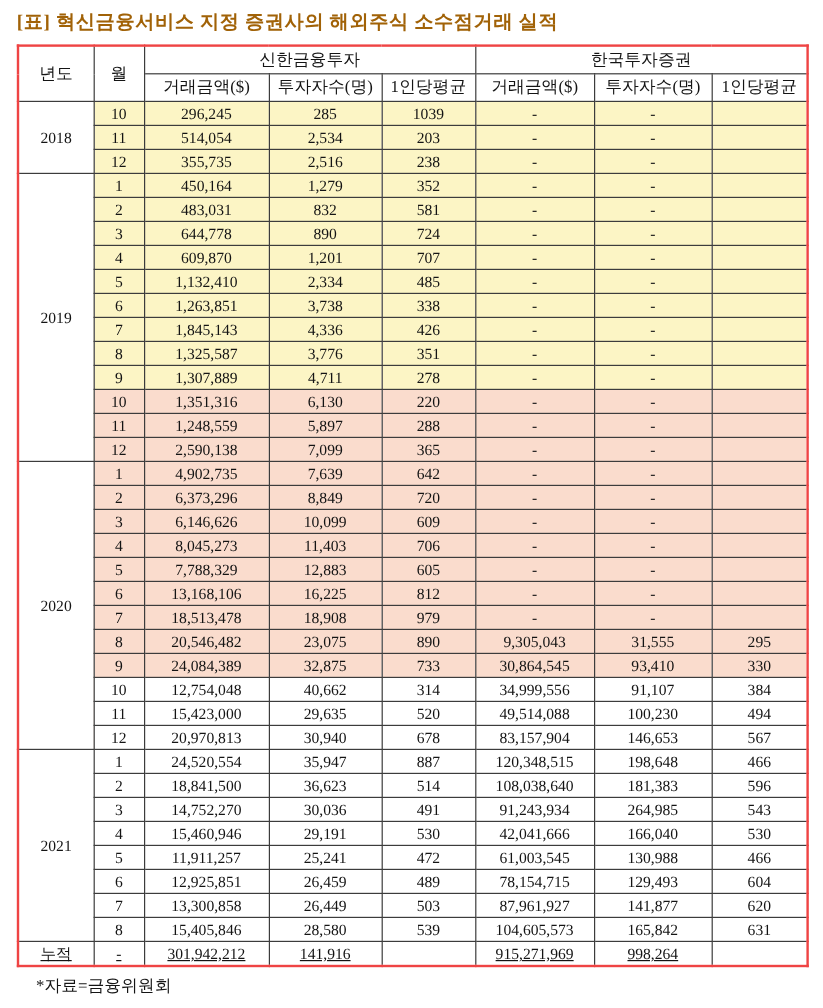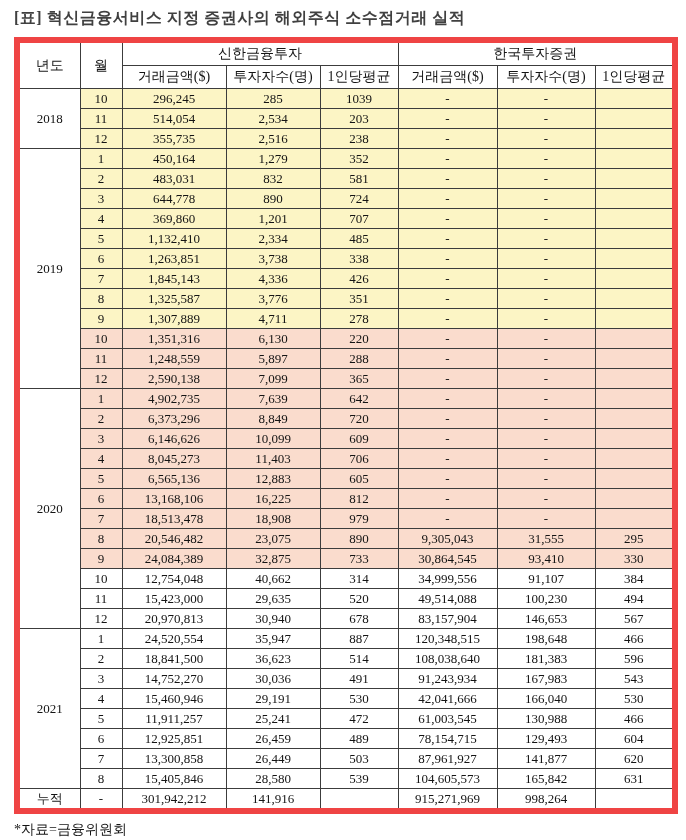--- a/index.html
+++ b/index.html
@@ -4,36 +4,36 @@
 <style>
   html,body{margin:0;padding:0;}
   body{
     width:686px;height:840px;background:#ffffff;
     font-family:"Liberation Serif","DejaVu Serif",serif;
     color:#141414;overflow:hidden;
   }
   .page{padding:6px 0 0 14px;}
   .title{
     font-size:16px;font-weight:700;letter-spacing:0.5px;
-    margin:2px 0 8px 0;color:#404040;
+    margin:2px 0 8px 0;color:#a16207;
   }
   table.report{
     border-collapse:collapse;table-layout:fixed;width:658px;
-    border:6px solid #ef4444;
+    border:2px solid #ef4444;
   }
   table.report th,table.report td{
     border:1px solid #3c3c3c;text-align:center;vertical-align:middle;
     padding:0;overflow:hidden;white-space:nowrap;
   }
   table.report th{
     font-weight:400;font-size:14px;height:22px;background:#ffffff;
   }
   table.report td{font-size:13px;height:19px;line-height:19px;}
   td.year{background:#ffffff;font-size:14px;}
-  .footnote{font-size:14px;margin:7px 0 0 0;color:#141414;}
+  .footnote{font-size:14px;margin:7px 0 0 16px;color:#141414;}
 </style>
 </head>
 <body>
 
 <div class="page">
   <div class="title">[표] 혁신금융서비스 지정 증권사의 해외주식 소수점거래 실적</div>
 
   <table class="report">
     <colgroup>
       <col style="width:63px">
@@ -113,21 +113,21 @@
           <td>3</td>
           <td>644,778</td>
           <td>890</td>
           <td>724</td>
           <td>-</td>
           <td>-</td>
           <td></td>
         </tr>
         <tr style="background: rgb(252, 245, 197);">
           <td>4</td>
-          <td>369,860</td>
+          <td>609,870</td>
           <td>1,201</td>
           <td>707</td>
           <td>-</td>
           <td>-</td>
           <td></td>
         </tr>
         <tr style="background: rgb(252, 245, 197);">
           <td>5</td>
           <td>1,132,410</td>
           <td>2,334</td>
@@ -231,21 +231,21 @@
           <td>4</td>
           <td>8,045,273</td>
           <td>11,403</td>
           <td>706</td>
           <td>-</td>
           <td>-</td>
           <td></td>
         </tr>
         <tr style="background: rgb(250, 220, 205);">
           <td>5</td>
-          <td>6,565,136</td>
+          <td>7,788,329</td>
           <td>12,883</td>
           <td>605</td>
           <td>-</td>
           <td>-</td>
           <td></td>
         </tr>
         <tr style="background: rgb(250, 220, 205);">
           <td>6</td>
           <td>13,168,106</td>
           <td>16,225</td>
@@ -326,21 +326,21 @@
           <td>108,038,640</td>
           <td>181,383</td>
           <td>596</td>
         </tr>
         <tr style="background: rgb(255, 255, 255);">
           <td>3</td>
           <td>14,752,270</td>
           <td>30,036</td>
           <td>491</td>
           <td>91,243,934</td>
-          <td>167,983</td>
+          <td>264,985</td>
           <td>543</td>
         </tr>
         <tr style="background: rgb(255, 255, 255);">
           <td>4</td>
           <td>15,460,946</td>
           <td>29,191</td>
           <td>530</td>
           <td>42,041,666</td>
           <td>166,040</td>
           <td>530</td>
@@ -374,21 +374,21 @@
         </tr>
         <tr style="background: rgb(255, 255, 255);">
           <td>8</td>
           <td>15,405,846</td>
           <td>28,580</td>
           <td>539</td>
           <td>104,605,573</td>
           <td>165,842</td>
           <td>631</td>
         </tr>
-        <tr style="background: rgb(255, 255, 255);">
+        <tr style="background: rgb(255, 255, 255); text-decoration: underline;">
           <td class="year">누적</td>
           <td>-</td>
           <td>301,942,212</td>
           <td>141,916</td>
           <td></td>
           <td>915,271,969</td>
           <td>998,264</td>
           <td></td>
         </tr>
       </tbody>

